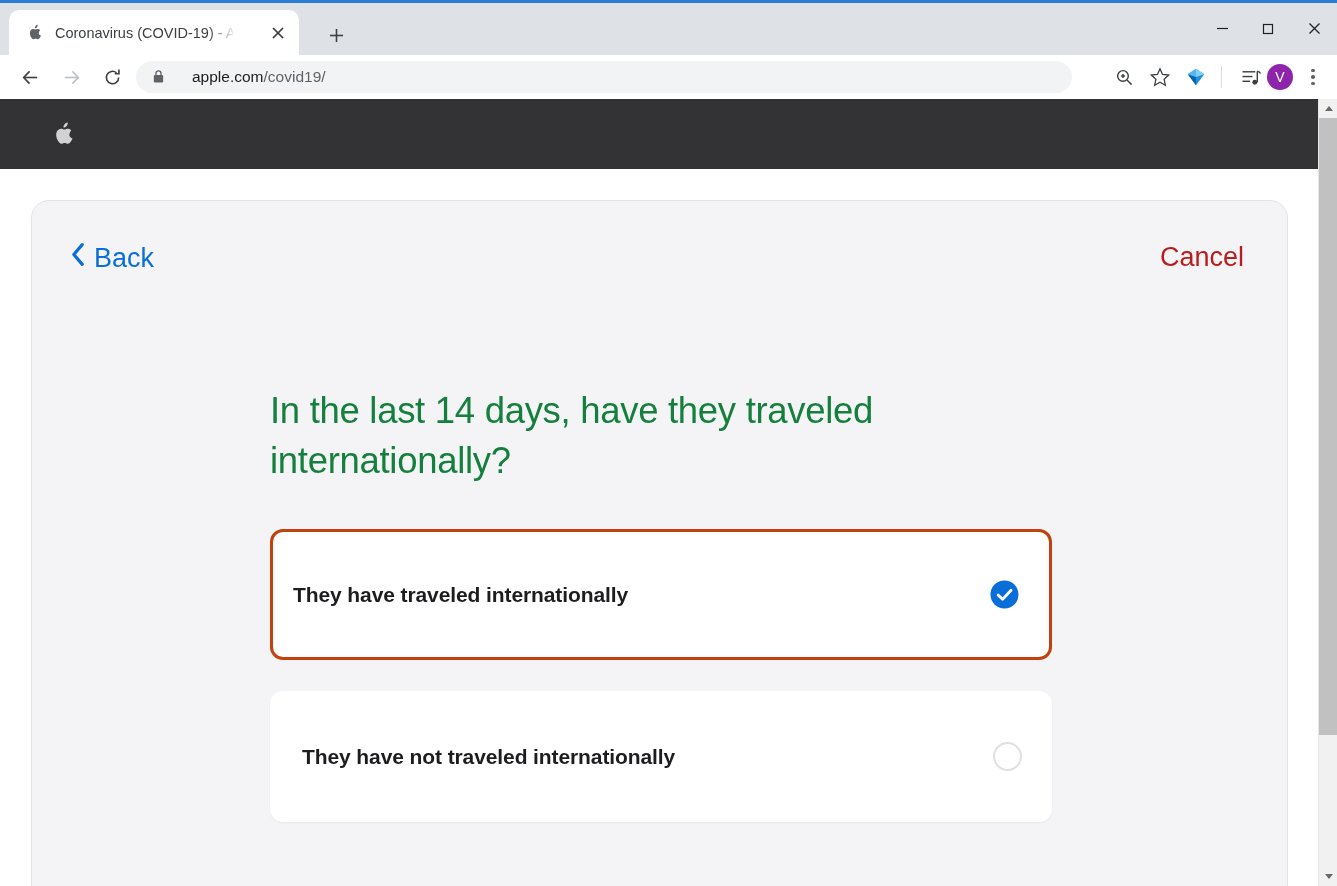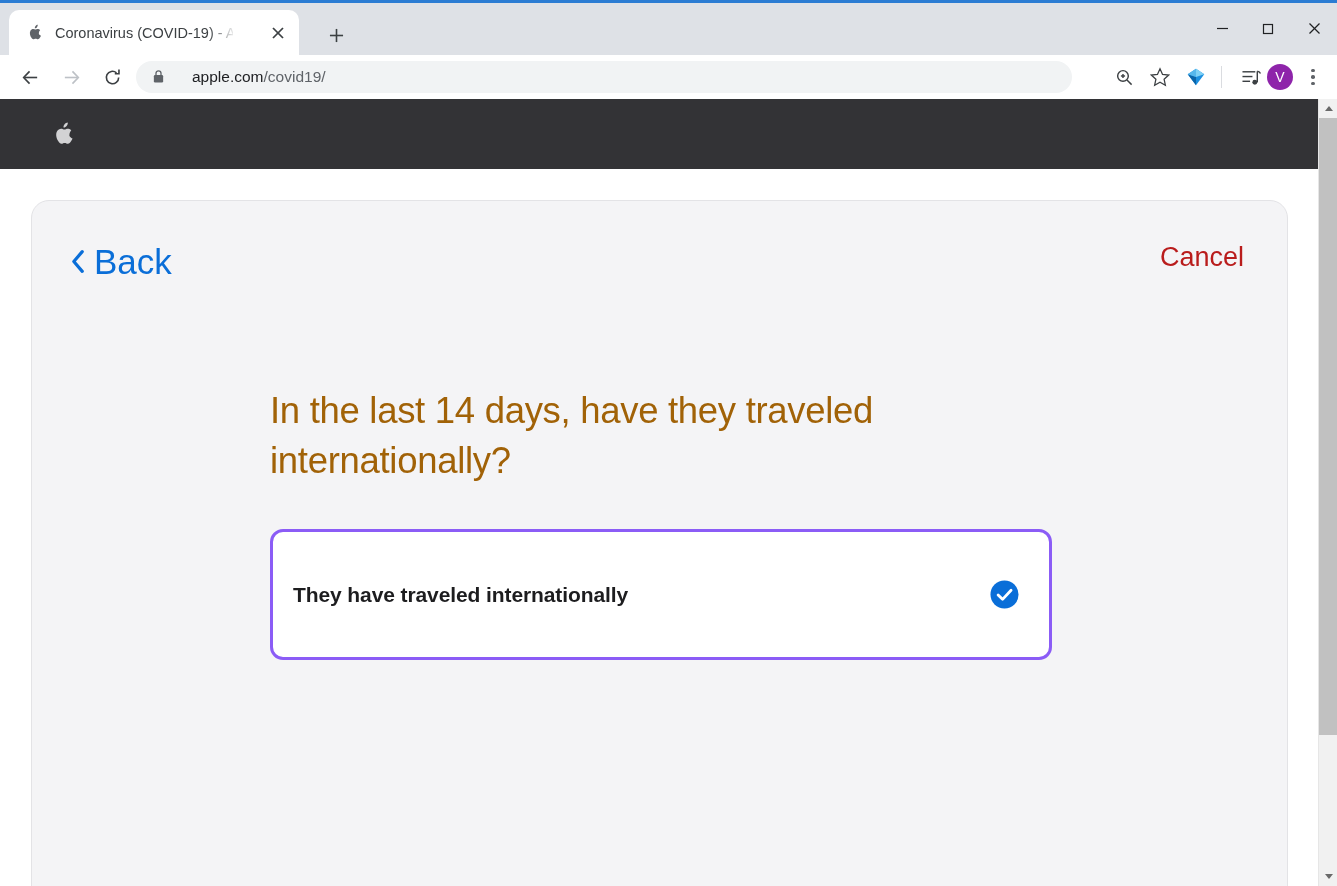--- a/index.html
+++ b/index.html
@@ -135,51 +135,51 @@
     border:1px solid #e3e3e6;
     border-radius:18px;
   }
 
   .card-topbar {
     position:absolute; top:41px; left:0; width:100%; height:42px;
   }
   .back-link {
     position:absolute; left:39px; top:0;
     display:flex; align-items:center; gap:8px;
-    color:#0a6ed8; font-size:35px;
+    color:#0a6ed8; font-size:27px;
     cursor:pointer; user-select:none;
   }
   .cancel-link {
     position:absolute; right:43px; top:0;
     color:#b91c1c; font-size:27px;
     cursor:pointer; user-select:none;
   }
 
   .question {
     position:absolute; top:185px; left:238px;
     width:745px;
     font-size:36.5px; line-height:1.38;
-    color:#a16207;
+    color:#15803d;
     letter-spacing:-0.3px;
   }
 
   .options {
     position:absolute; top:328px; left:238px; width:782px;
   }
   .option {
     width:782px; height:131px;
     background:#ffffff;
     border-radius:13px;
     display:flex; align-items:center; justify-content:space-between;
     padding:0 30px 0 32px;
     cursor:pointer;
     position:relative;
   }
   .option.selected {
-    border:3px solid #8b5cf6;
+    border:3px solid #c2410c;
     padding-left:20px;
   }
   .option.unselected {
     border:none;
     box-shadow: 0 1px 2px rgba(0,0,0,0.05);
     margin-top:31px;
     height:131px;
   }
   .option-label {
     font-size:21px; font-weight:bold; color:#1d1d1f;
@@ -383,20 +383,24 @@
         <div class="option selected">
           <span class="option-label">They have traveled internationally</span>
           <span class="radio-on">
             <svg width="29" height="29" viewBox="0 0 30 30">
               <circle cx="15" cy="15" r="14.5" fill="#0a6ed8"></circle>
               <polyline points="8.4,15.4 13,20 21.8,10.6" stroke="#ffffff" stroke-width="2.9" fill="none" stroke-linecap="round" stroke-linejoin="round"></polyline>
             </svg>
           </span>
         </div>
 
+        <div class="option unselected">
+          <span class="option-label">They have not traveled internationally</span>
+          <span class="radio-off"></span>
+        </div>
 
       </div>
 
     </div>
   </div>
 
   <div class="sbar">
     <div class="sb-arrow up">
       <div class="tri-up"></div>
     </div>

